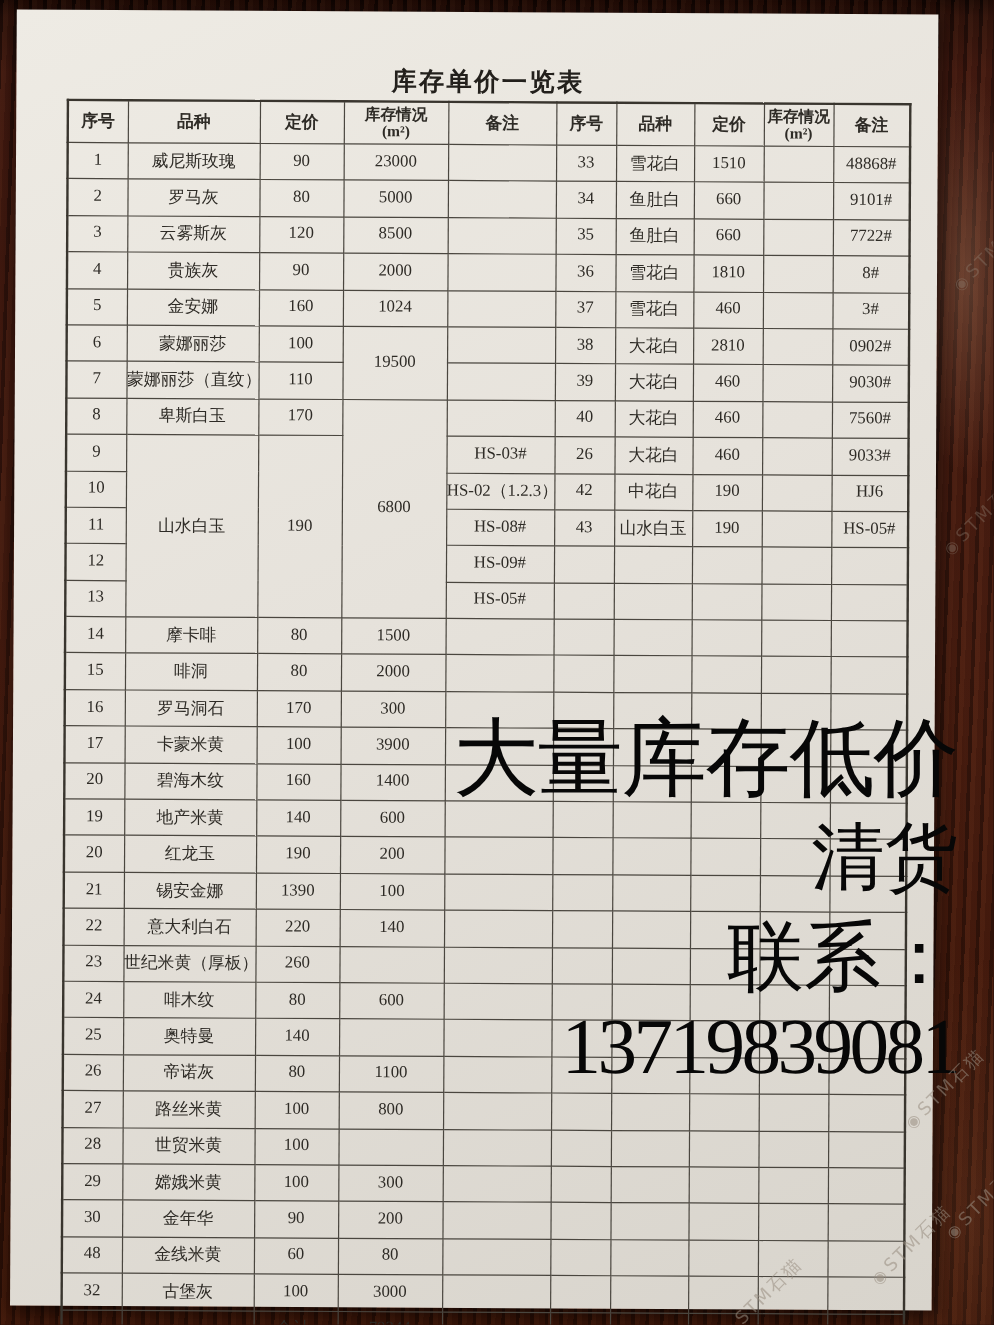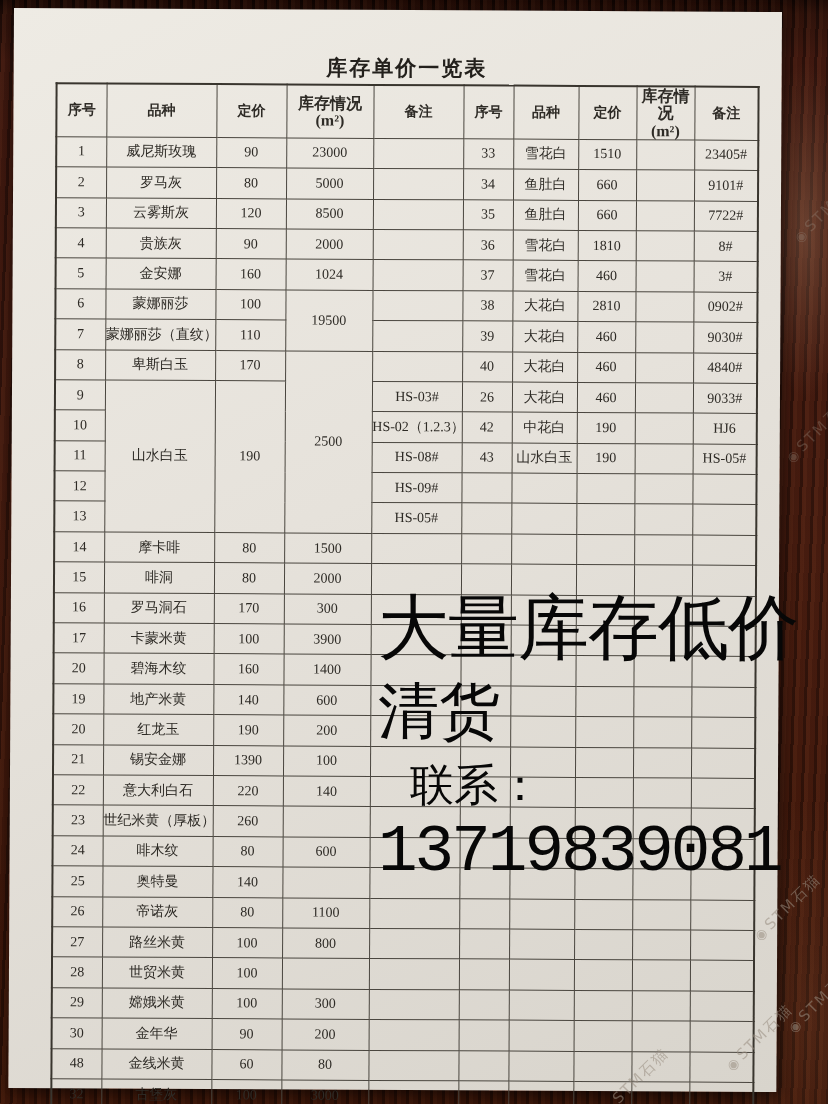--- a/index.html
+++ b/index.html
@@ -25,32 +25,32 @@
   }
   table.price{
     position:absolute; left:42px; top:74px; width:702px;
     border-collapse:collapse; table-layout:fixed;
     border:2px solid #39352e; color:#2e2b26;
   }
   table.price th, table.price td{ border:1px solid #4a463f; padding:0; }
   table.price th{ height:34px; font-weight:bold; font-size:14px; text-align:center; }
   table.price td{ height:29.4px; font-size:14px; text-align:center; }
   th.note-h{ text-align:left; padding-left:4px; }
-  .stock-h span{ display:block; line-height:1.08; font-size:16px; }
+  .stock-h span{ display:block; line-height:1.08; font-size:13px; }
   td.c0{ font-size:13px; }
   td.c1{ white-space:nowrap; }
   td.c4{ text-align:left; padding-left:4px; font-size:13px; white-space:nowrap; }
   .ad{
-    position:absolute; right:30px; top:598px; z-index:5; 
+    position:absolute; right:30px; top:598px; z-index:5; text-align:right;
     color:#070707; line-height:1;
-    font-family:Liberation Mono, monospace;
+    font-family:Liberation Serif, serif;
   }
   .ad-l1{ font-size:71px; margin-bottom:16px; letter-spacing:-1px;}
   .ad-l2{ font-size:61px; margin-bottom:20px; }
-  .ad-l3{ font-size:44px; margin-bottom:10px;margin-left:32px; }
+  .ad-l3{ font-size:64px; margin-bottom:10px;margin-left:32px; }
   .ad-l4{ font-size:66px; letter-spacing:-3px; margin-bottom:16px; }
   .ad-l5{ font-size:76px; }
   .wm{
     position:absolute; z-index:6; transform:rotate(-45deg); white-space:nowrap;
     font:15px "DejaVu Sans","Liberation Sans",sans-serif;
     color:rgba(152,141,128,.55); letter-spacing:2px;
   }
   .wm .logo{ font-size:13px; margin-right:2px; }
 </style>
 </head>
@@ -98,21 +98,21 @@
           <tr>
             <td class="c0">1</td>
             <td class="c1">威尼斯玫瑰</td>
             <td class="c2">90</td>
             <td class="c3">23000</td>
             <td class="c4"></td>
             <td class="c0">33</td>
             <td class="c1">雪花白</td>
             <td class="c2">1510</td>
             <td class="c3"></td>
-            <td class="c4">23405#</td>
+            <td class="c4">48868#</td>
           </tr>
           <tr>
             <td class="c0">2</td>
             <td class="c1">罗马灰</td>
             <td class="c2">80</td>
             <td class="c3">5000</td>
             <td class="c4"></td>
             <td class="c0">34</td>
             <td class="c1">鱼肚白</td>
             <td class="c2">660</td>
@@ -175,27 +175,27 @@
             <td class="c0">39</td>
             <td class="c1">大花白</td>
             <td class="c2">460</td>
             <td class="c3"></td>
             <td class="c4">9030#</td>
           </tr>
           <tr>
             <td class="c0">8</td>
             <td class="c1">卑斯白玉</td>
             <td class="c2">170</td>
-            <td class="c3" rowspan="6">2500</td>
+            <td class="c3" rowspan="6">6800</td>
             <td class="c4"></td>
             <td class="c0">40</td>
             <td class="c1">大花白</td>
             <td class="c2">460</td>
             <td class="c3"></td>
-            <td class="c4">4840#</td>
+            <td class="c4">7560#</td>
           </tr>
           <tr>
             <td class="c0">9</td>
             <td class="c1" rowspan="5">山水白玉</td>
             <td class="c2" rowspan="5">190</td>
             <td class="c4">HS-03#</td>
             <td class="c0">26</td>
             <td class="c1">大花白</td>
             <td class="c2">460</td>
             <td class="c3"></td>

